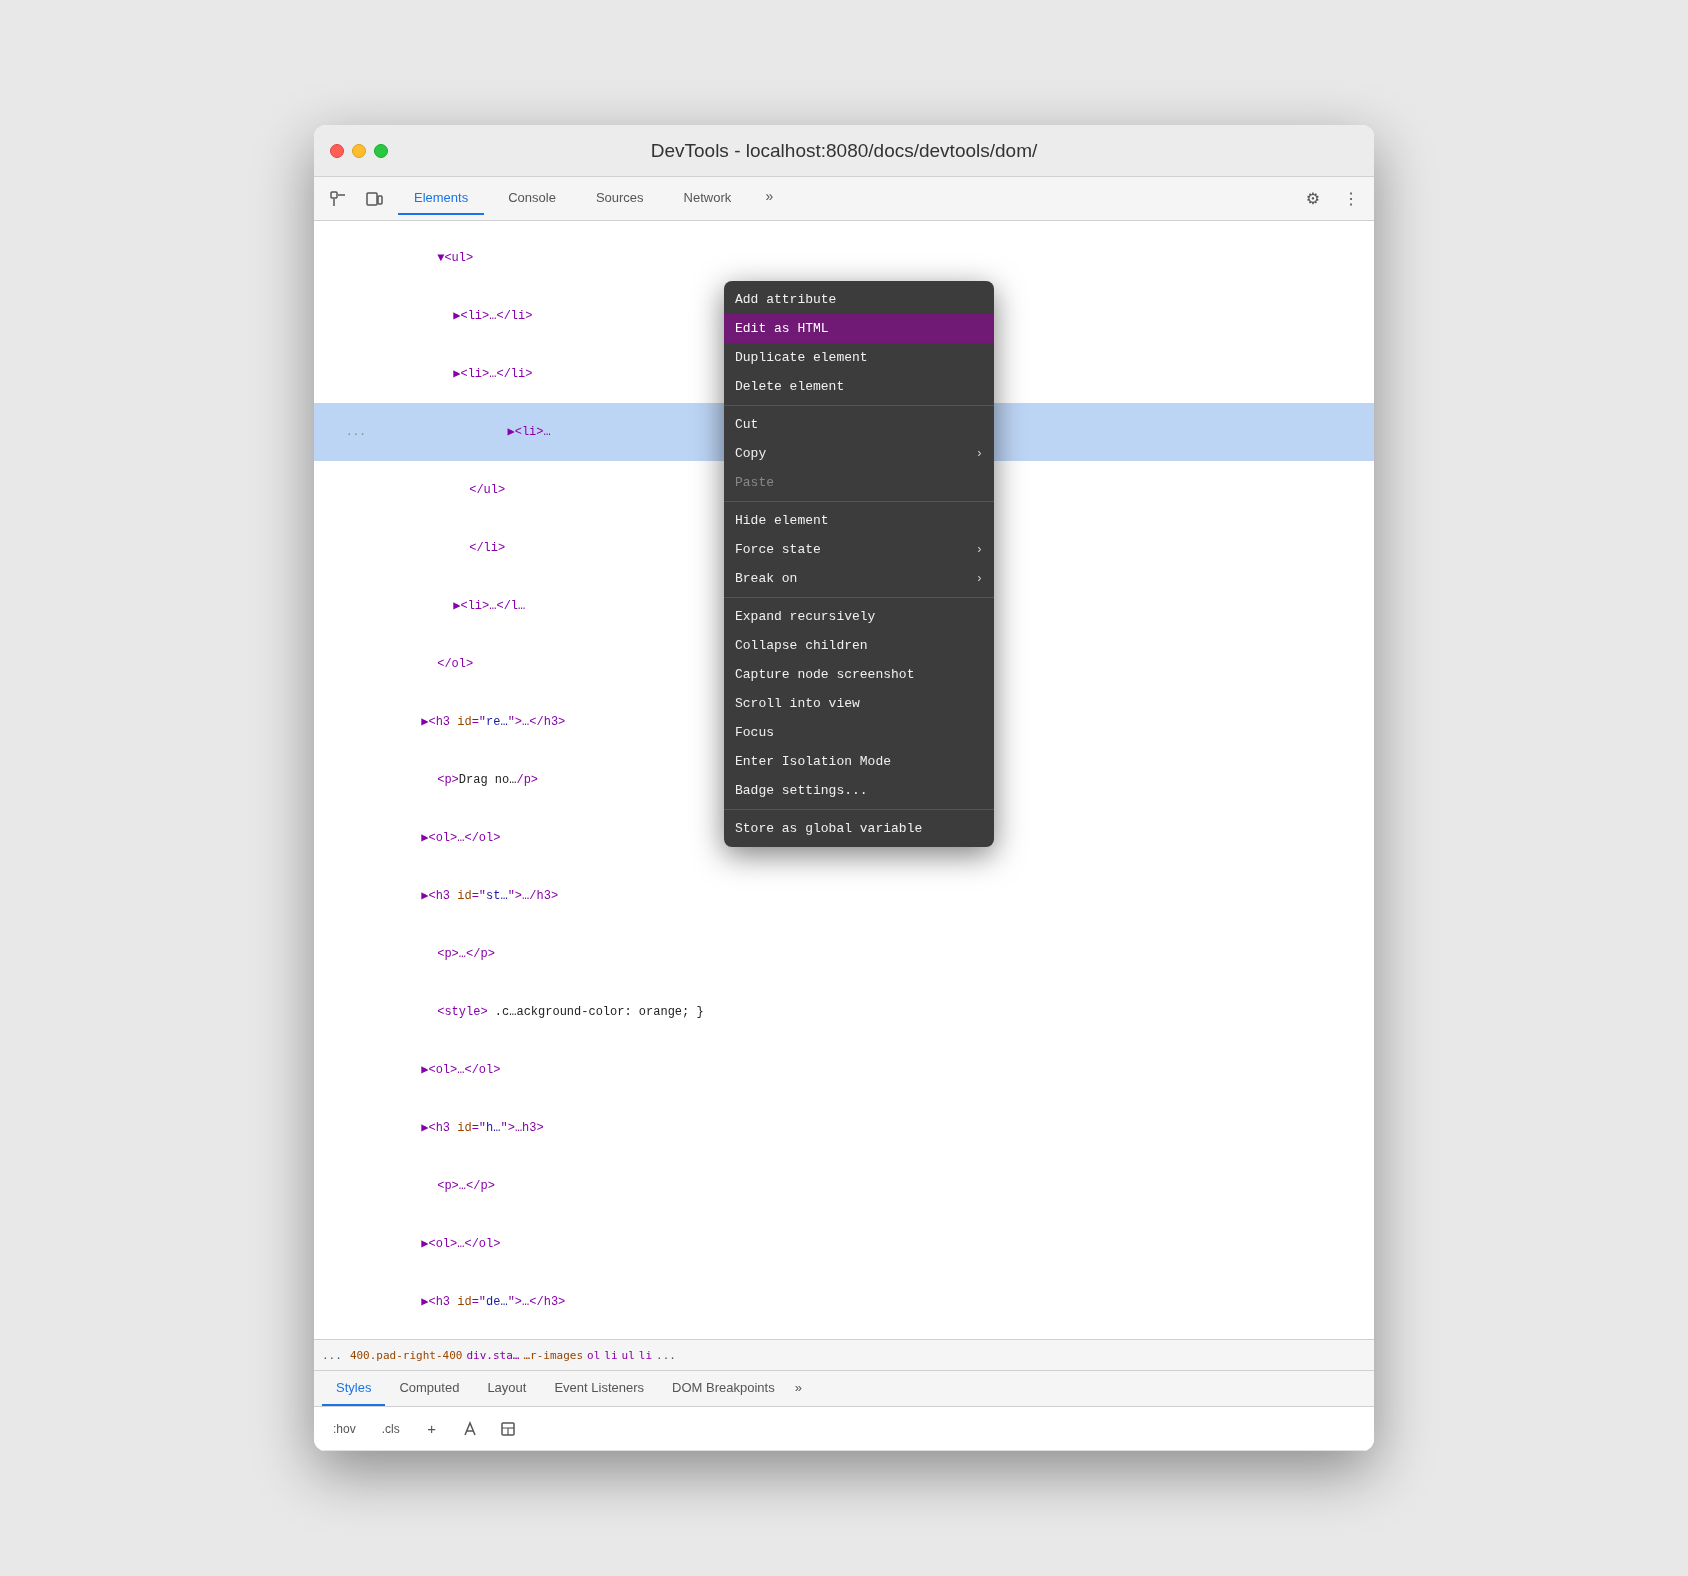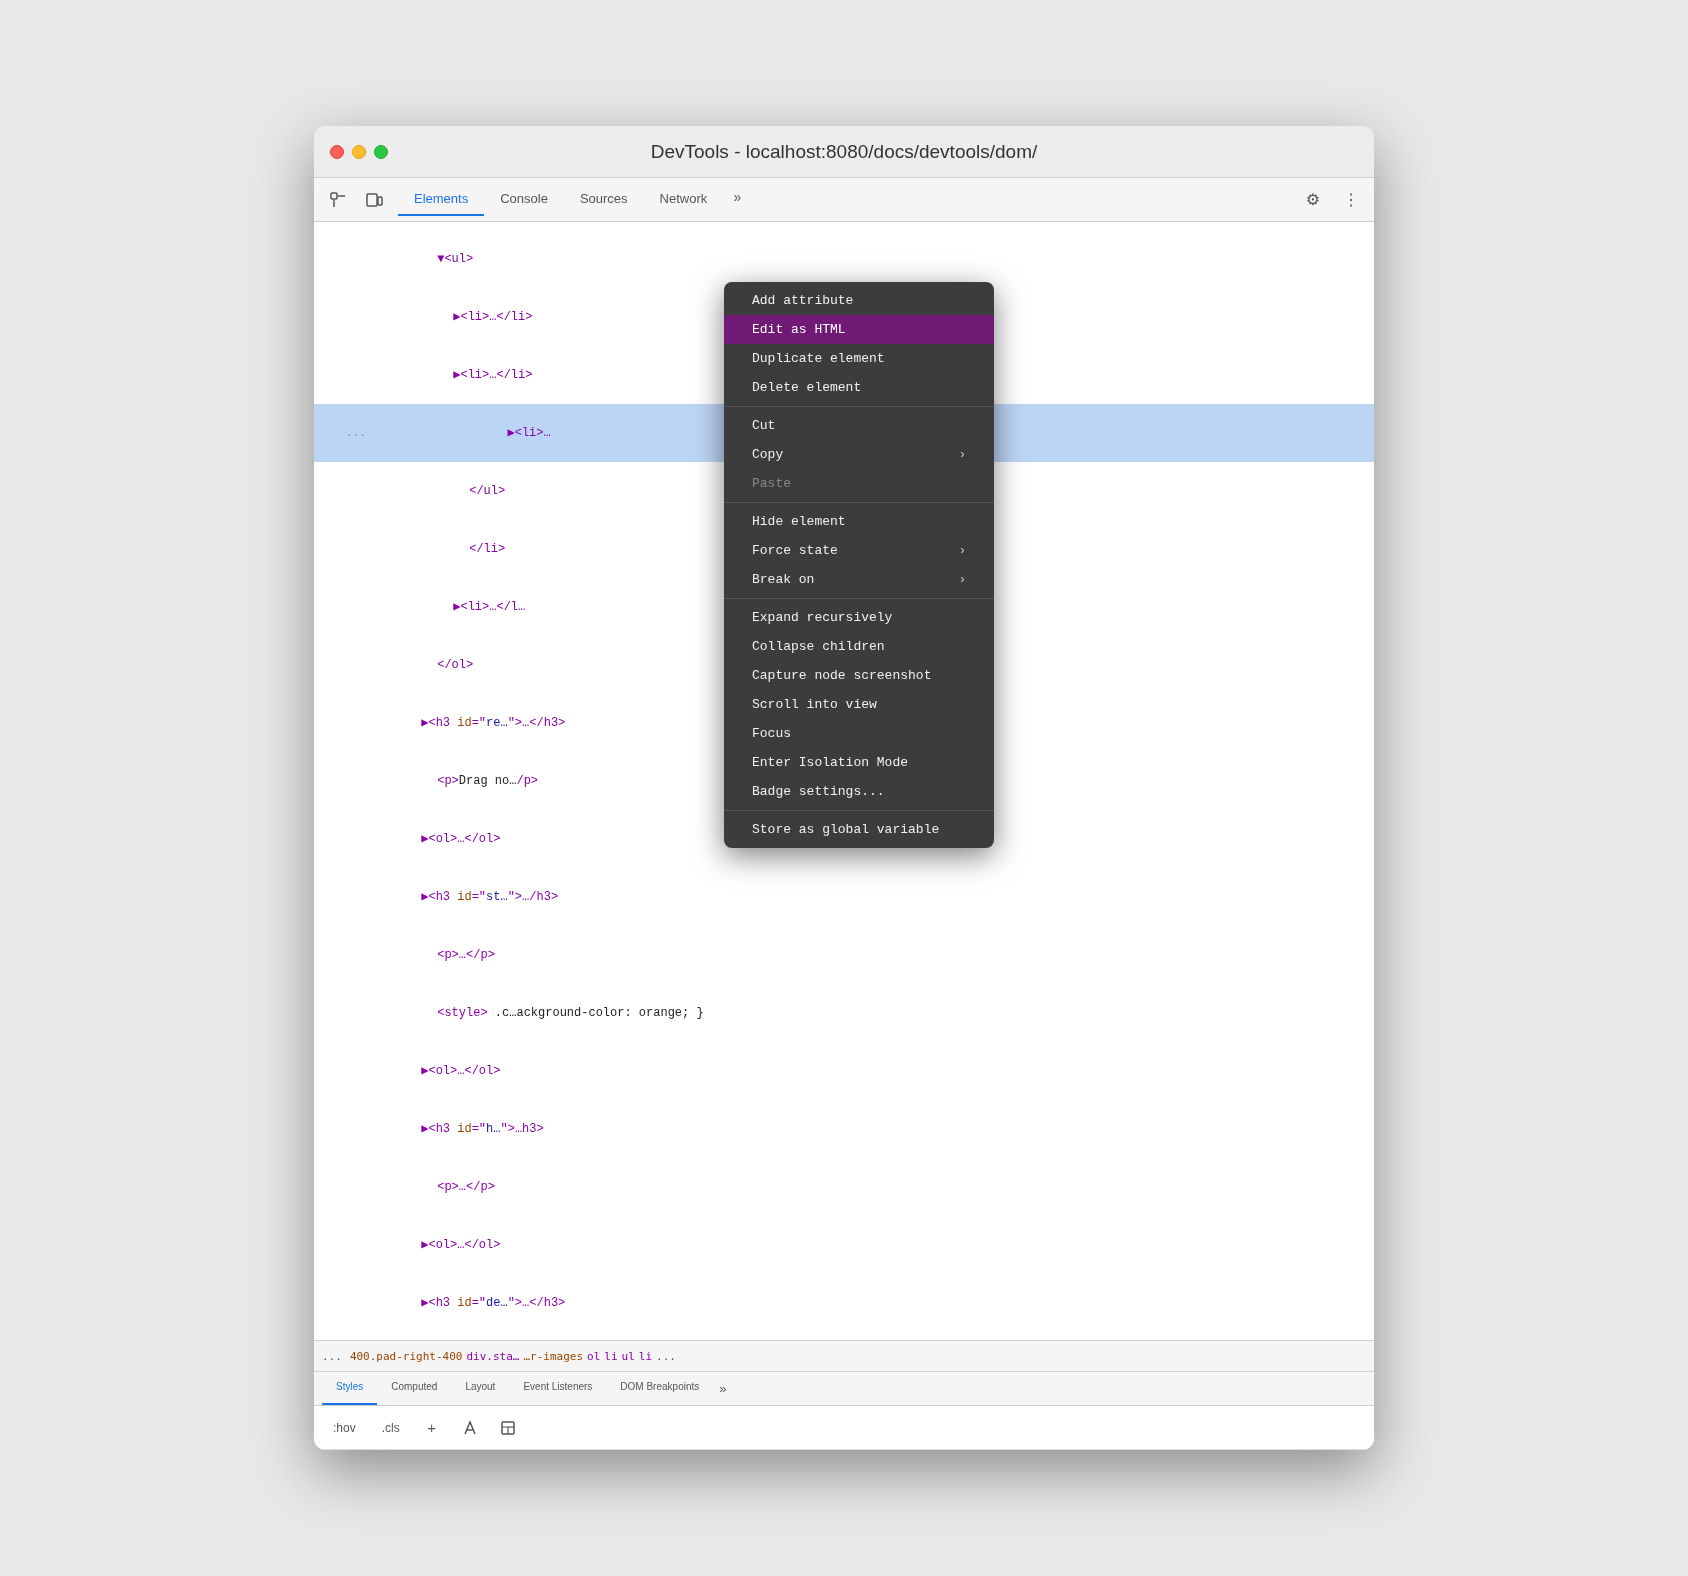--- a/index.html
+++ b/index.html
@@ -81,21 +81,21 @@
       display: flex;
       align-items: center;
       justify-content: center;
       border-radius: 4px;
       color: #555;
       font-size: 16px;
     }
 
     .tabs {
       display: flex;
-      gap: 0;
+      gap: 8px;
       flex: 1;
     }
 
     .tab {
       padding: 8px 16px;
       font-size: 13px;
       color: #555;
       cursor: pointer;
       border-bottom: 2px solid transparent;
       position: relative;
@@ -171,21 +171,21 @@
       width: 270px;
       background: #3c3c3c;
       border-radius: 8px;
       box-shadow: 0 8px 30px rgba(0,0,0,0.5);
       z-index: 100;
       padding: 4px 0;
       color: #f0f0f0;
     }
 
     .menu-item {
-      padding: 7px 28px;
+      padding: 7px 11px;
       font-size: 13px;
       cursor: pointer;
       display: flex;
       align-items: center;
       justify-content: space-between;
       color: #f0f0f0;
       text-align: right;
     }
 
     .menu-item.active {
@@ -245,21 +245,21 @@
 
     .panel-tabs {
       display: flex;
       border-bottom: 1px solid #d0d0d0;
       background: #f5f5f5;
       padding: 0 8px;
     }
 
     .panel-tab {
       padding: 9px 14px;
-      font-size: 10px;
+      font-size: 13px;
       color: #555;
       cursor: pointer;
       border-bottom: 2px solid transparent;
     }
 
     .panel-tab.active {
       color: #1a73e8;
       border-bottom: 2px solid #1a73e8;
     }
 

